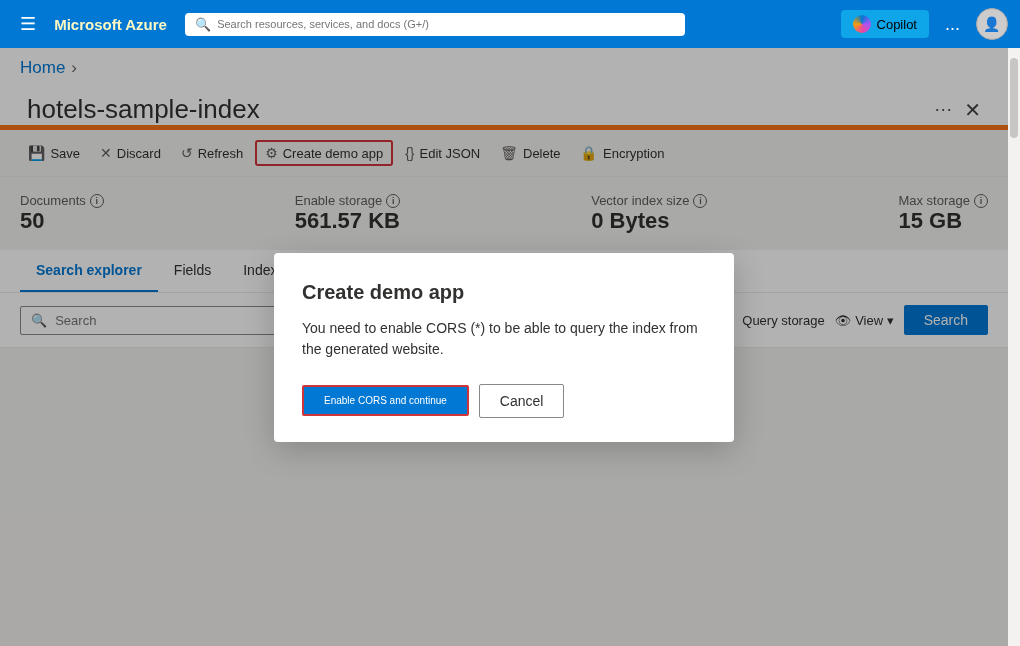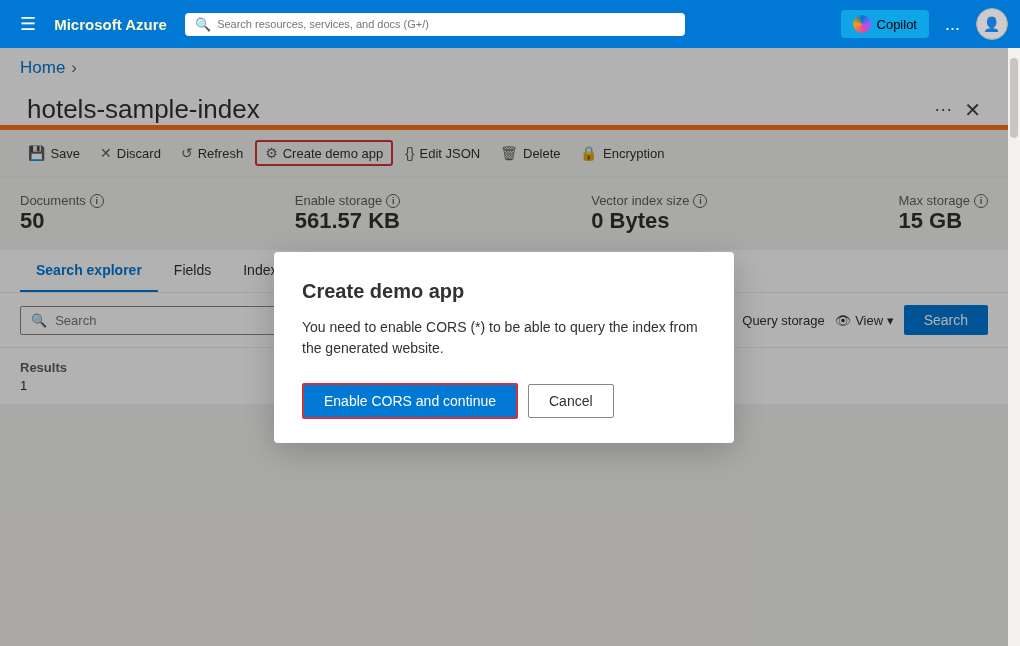--- a/index.html
+++ b/index.html
@@ -335,21 +335,21 @@
     .modal-footer {
       display: flex;
       gap: 10px;
       align-items: center;
     }
     .modal-primary-btn {
       background: #0078d4;
       color: white;
       border: 2px solid #d13438;
       padding: 8px 20px;
-      font-size: 14px;
+      font-size: 10px;
       font-weight: 500;
       cursor: pointer;
       border-radius: 2px;
     }
     .modal-cancel-btn {
       background: white;
       color: #323130;
       border: 1px solid #8a8886;
       padding: 8px 20px;
       font-size: 14px;
@@ -481,25 +481,20 @@
         </button>
         <button class="view-btn">
           <span>👁</span>
           <span>View</span>
           <span>▾</span>
         </button>
         <button class="search-btn">Search</button>
       </div>
     </div>
 
-    <div class="results-area">
-      <span class="results-label">Results</span>
-      <br>
-      <span class="results-value">1</span>
-    </div>
 
     <div class="modal-overlay">
       <div class="modal">
         <div class="modal-title">Create demo app</div>
         <div class="modal-body">You need to enable CORS (*) to be able to query the index from the generated website.</div>
         <div class="modal-footer">
           <button class="modal-primary-btn">Enable CORS and continue</button>
           <button class="modal-cancel-btn">Cancel</button>
         </div>
       </div>

